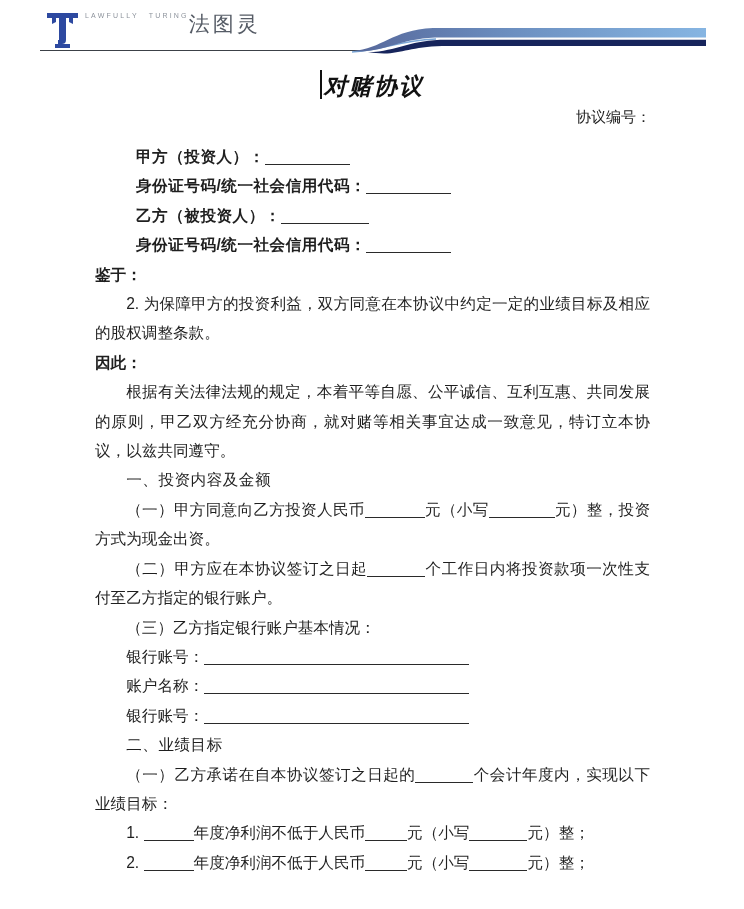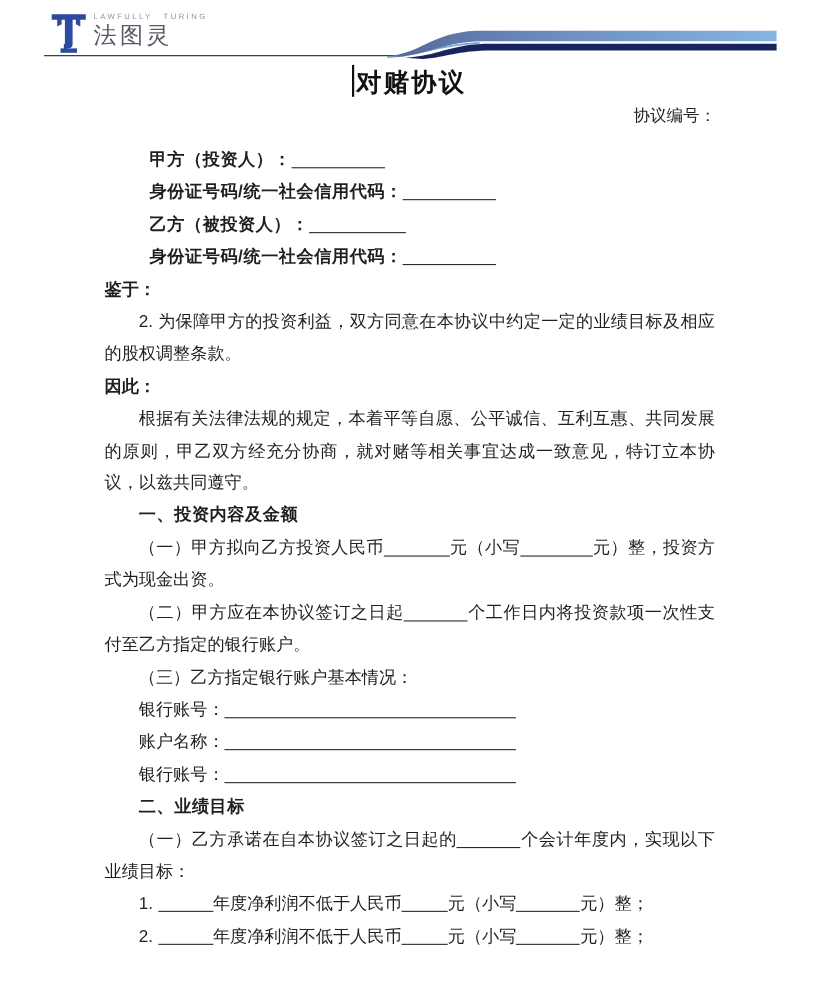--- a/index.html
+++ b/index.html
@@ -29,44 +29,45 @@
   }
   #logo {
     position: absolute;
     left: 46px; top: 10px;
     display: flex;
     align-items: flex-start;
     gap: 6px;
   }
   #logo-text-col {
     display: flex;
-    flex-direction: column;
+    flex-direction: row;
     line-height: 1;
   }
   .logo-sub {
     font-size: 7px;
     letter-spacing: 2.2px;
     word-spacing: 6px;
     color: #8d939c;
     margin-top: 2px;
   }
   .logo-name {
     font-size: 21px;
     color: #565c66;
     letter-spacing: 3px;
     margin-top: 3px;
     font-weight: 400;
   }
 
   
   #title-row {
-    margin-top: 2px;
+    margin-top: 13px;
     text-align: center;
     line-height: 36px;
     height: 36px;
+    font-style: italic;
   }
   #doc-title {
     font-size: 23px;
     font-weight: 700;
     letter-spacing: 2px;
     color: #111;
   }
   .caret {
     display: inline-block;
     width: 1.5px;
@@ -94,21 +95,21 @@
     line-height: 29.4px;
     text-align: justify;
   }
   p.party {
     font-weight: 700;
     margin-left: 41px !important;
     letter-spacing: 0.5px;
   }
   p.label { font-weight: 700; }
   p.heading {
-    font-weight: 700;
+    font-weight: 400;
     text-indent: 2em;
     letter-spacing: 0.5px;
   }
   p.para { text-indent: 2em; }
   p.bank { text-indent: 2em; }
   .blank {
     display: inline-block;
     height: 1em;
     border-bottom: 1.4px solid #2a2a2a;
     vertical-align: -3px;
@@ -161,21 +162,21 @@
   <div id="doc-body">
       <p class="line party"><span>甲方（投资人）：</span><span class="blank" style="width: 85px;"></span></p>
       <p class="line party"><span>身份证号码/统一社会信用代码：</span><span class="blank" style="width: 85px;"></span></p>
       <p class="line party"><span>乙方（被投资人）：</span><span class="blank" style="width: 88px;"></span></p>
       <p class="line party"><span>身份证号码/统一社会信用代码：</span><span class="blank" style="width: 85px;"></span></p>
       <p class="line label"><span>鉴于：</span></p>
       <p class="line para"><span>2. 为保障甲方的投资利益，双方同意在本协议中约定一定的业绩目标及相应的股权调整条款。</span></p>
       <p class="line label"><span>因此：</span></p>
       <p class="line para"><span>根据有关法律法规的规定，本着平等自愿、公平诚信、互利互惠、共同发展的原则，甲乙双方经充分协商，就对赌等相关事宜达成一致意见，特订立本协议，以兹共同遵守。</span></p>
       <p class="line heading"><span>一、投资内容及金额</span></p>
-      <p class="line para"><span>（一）甲方拟向乙方投资人民币</span><span class="blank" style="width: 60px;"></span><span>元（小写</span><span class="blank" style="width: 66px;"></span><span>元）整，投资方式为现金出资。</span></p>
+      <p class="line para"><span>（一）甲方同意向乙方投资人民币</span><span class="blank" style="width: 60px;"></span><span>元（小写</span><span class="blank" style="width: 66px;"></span><span>元）整，投资方式为现金出资。</span></p>
       <p class="line para"><span>（二）甲方应在本协议签订之日起</span><span class="blank" style="width: 58px;"></span><span>个工作日内将投资款项一次性支付至乙方指定的银行账户。</span></p>
       <p class="line para"><span>（三）乙方指定银行账户基本情况：</span></p>
       <p class="line bank"><span>银行账号：</span><span class="blank" style="width: 265px;"></span></p>
       <p class="line bank"><span>账户名称：</span><span class="blank" style="width: 265px;"></span></p>
       <p class="line bank"><span>银行账号：</span><span class="blank" style="width: 265px;"></span></p>
       <p class="line heading"><span>二、业绩目标</span></p>
       <p class="line para"><span>（一）乙方承诺在自本协议签订之日起的</span><span class="blank" style="width: 58px;"></span><span>个会计年度内，实现以下业绩目标：</span></p>
       <p class="line para"><span>1. </span><span class="blank" style="width: 50px;"></span><span>年度净利润不低于人民币</span><span class="blank" style="width: 42px;"></span><span>元（小写</span><span class="blank" style="width: 58px;"></span><span>元）整；</span></p>
       <p class="line para"><span>2. </span><span class="blank" style="width: 50px;"></span><span>年度净利润不低于人民币</span><span class="blank" style="width: 42px;"></span><span>元（小写</span><span class="blank" style="width: 58px;"></span><span>元）整；</span></p>
     </div>

